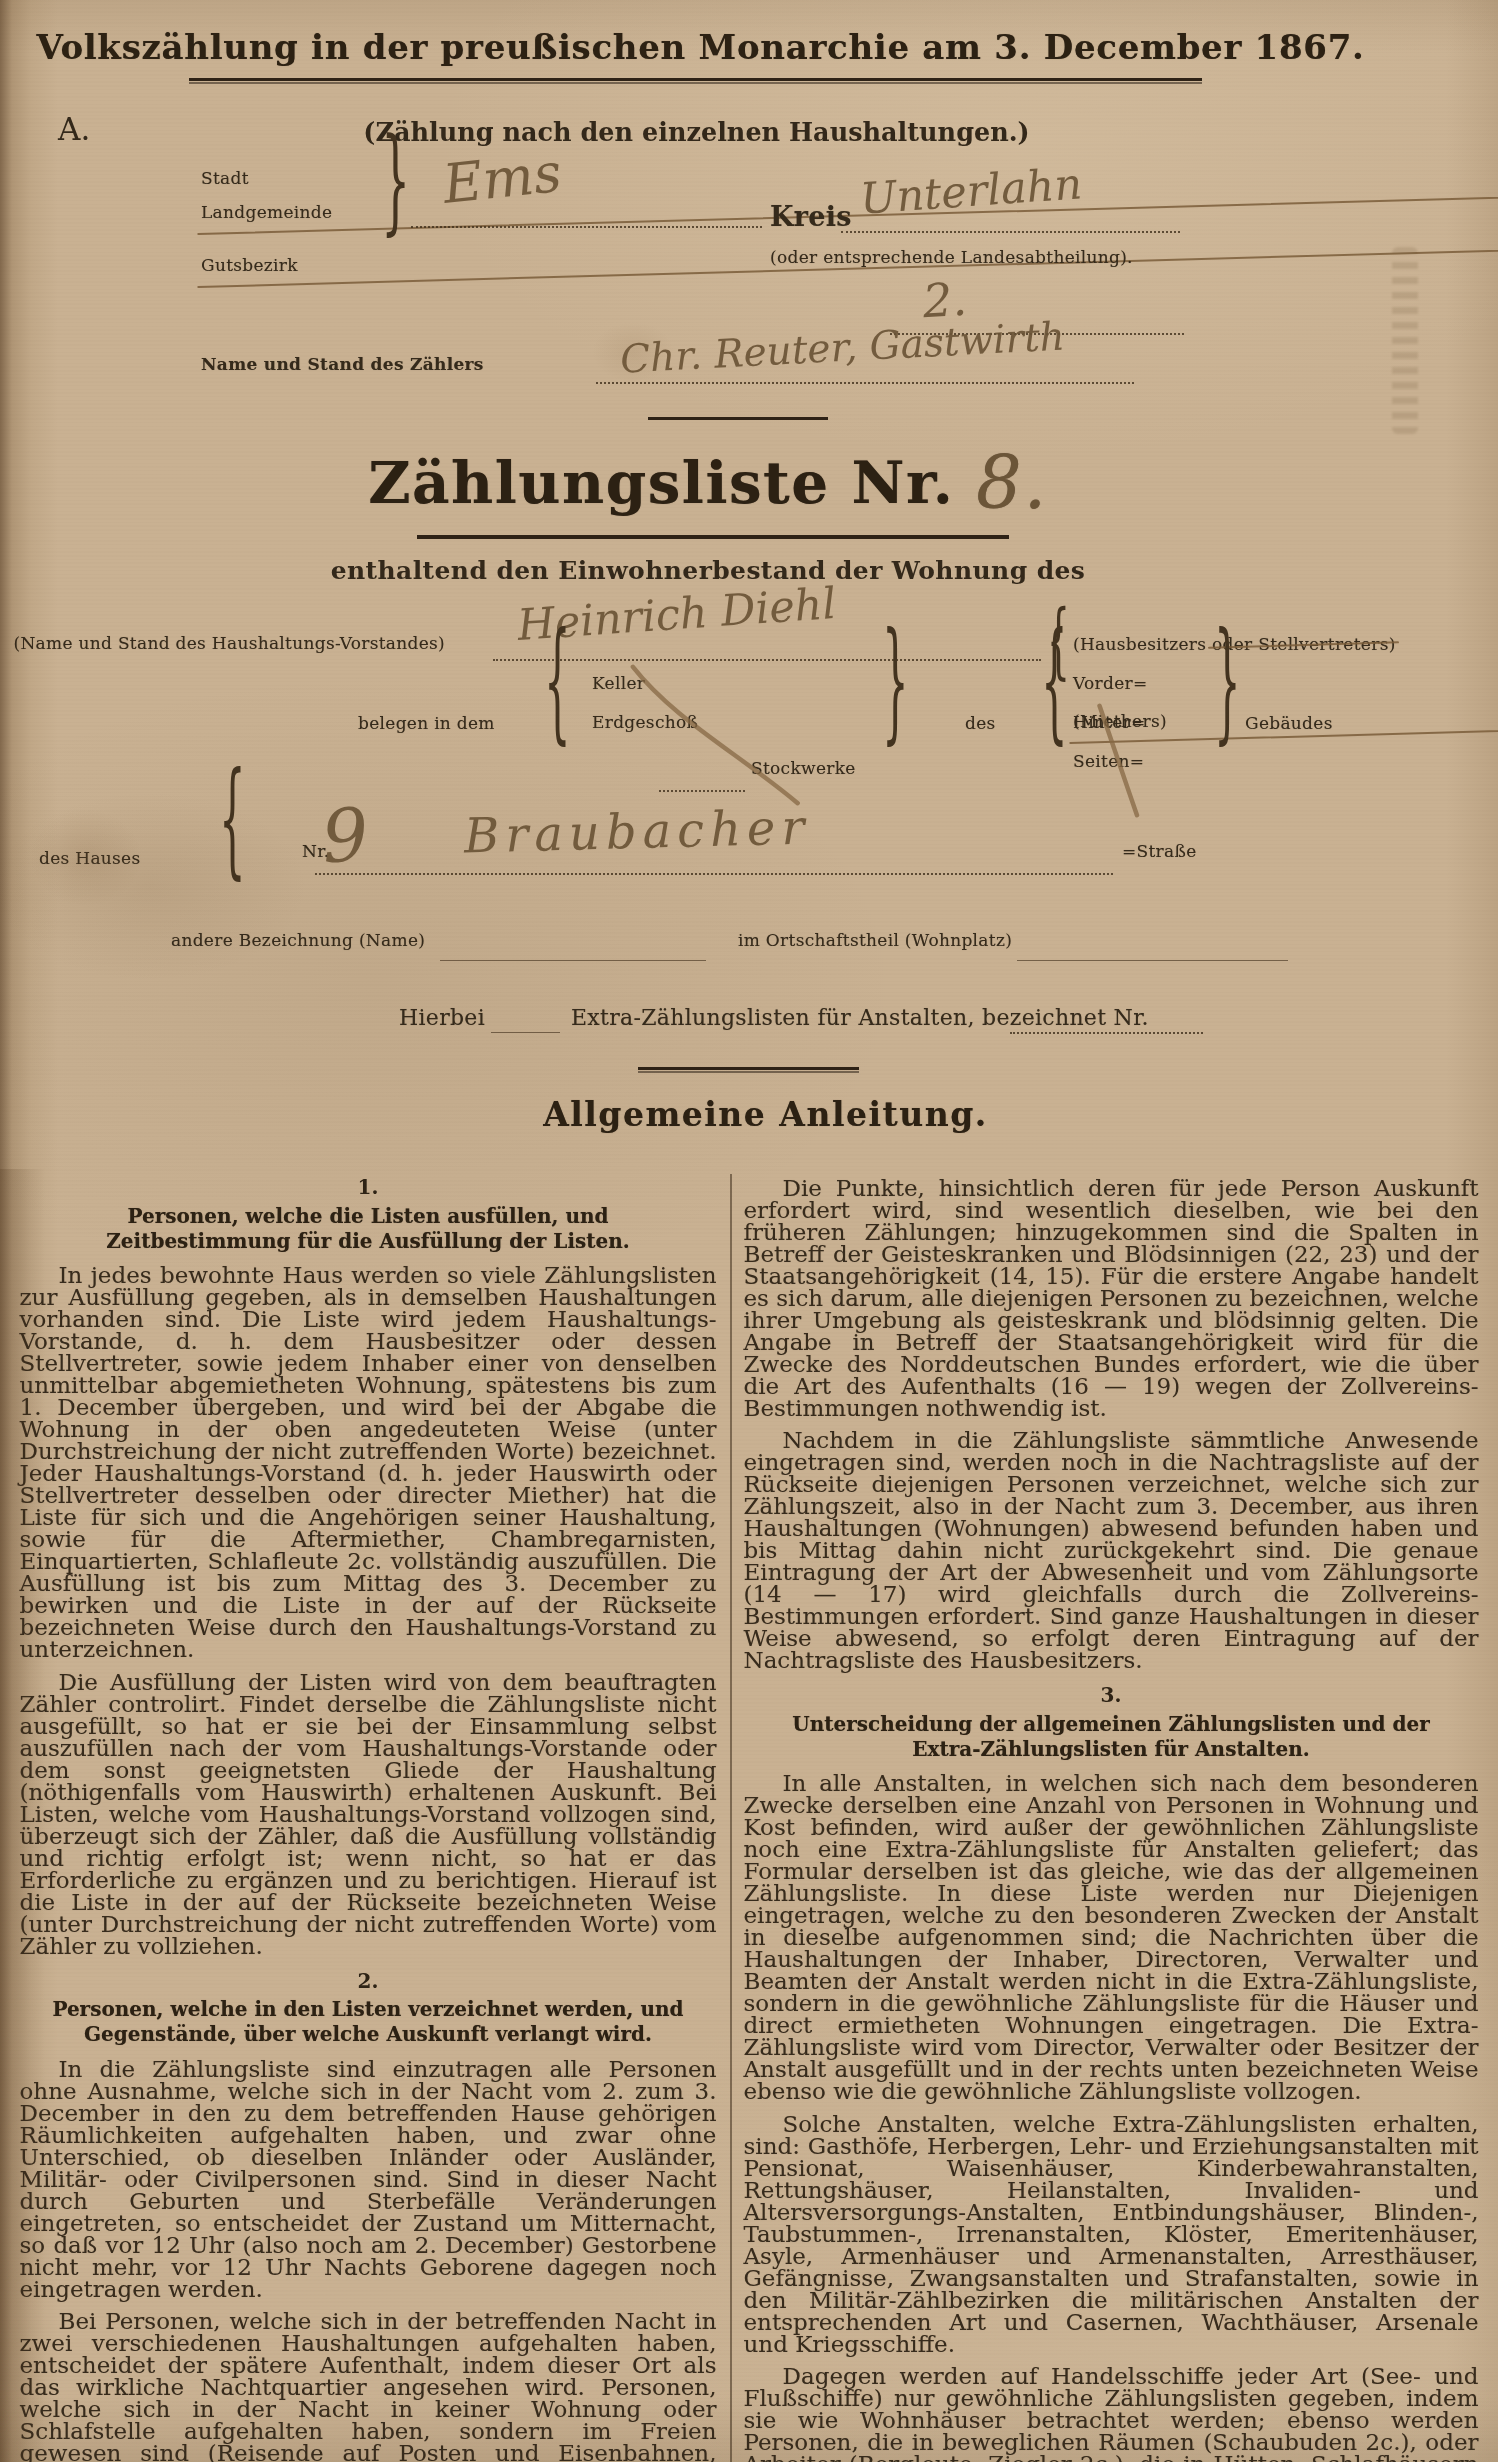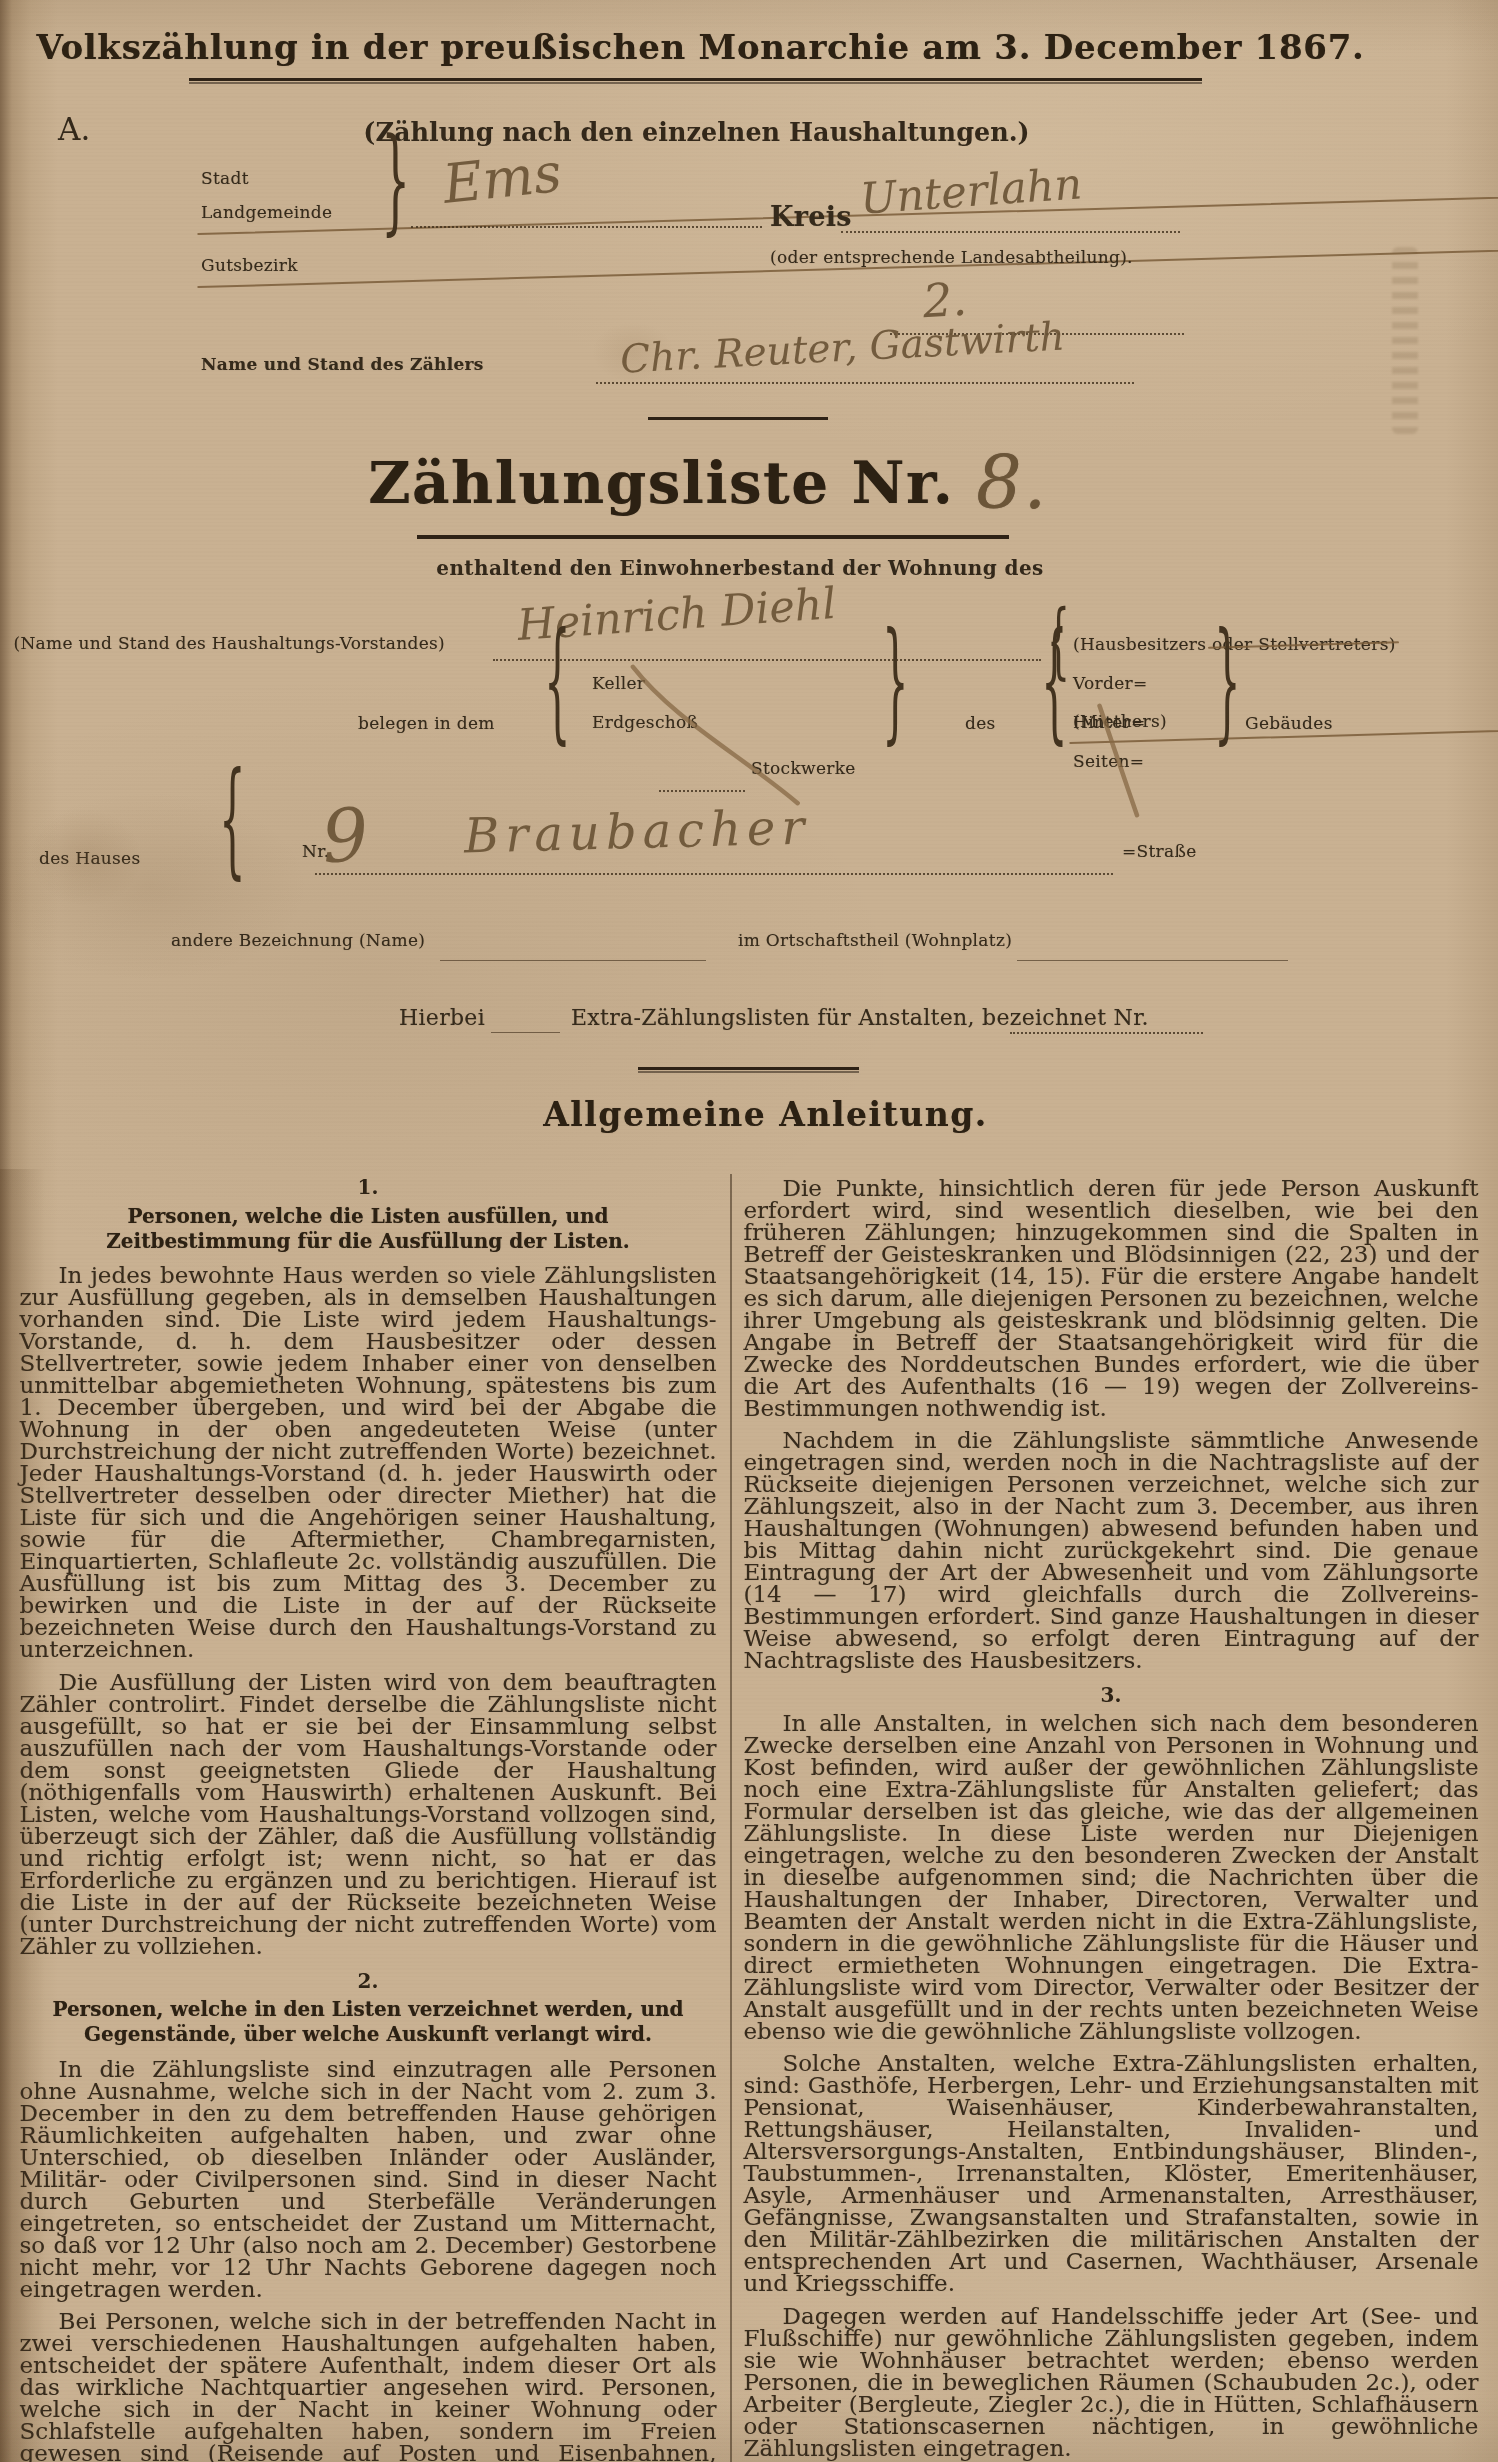--- a/index.html
+++ b/index.html
@@ -72,21 +72,21 @@
   <div class="abs lbl" style="top:354px;left:201px;font-weight:bold;">Name und Stand des Zählers</div>
   <div class="abs ink" style="top:325px;left:620px;font-size:39px;transform:rotate(-3deg);">Chr. Reuter, Gastwirth</div>
   <div class="abs dotline" style="top:382px;left:596px;width:538px;"></div>
 
   <div class="abs rule" style="top:417px;left:648px;width:180px;height:3px;"></div>
 
   <div class="abs center" style="top:436px;left:0;width:1416px;font-size:58px;font-weight:bold;color:#2c2113;letter-spacing:1.5px;text-shadow:0 0 0.7px rgba(40,28,15,0.5);"><span>Zählungsliste Nr.</span>
     <span class="ink" style="font-size:72px;font-weight:normal;position:relative;top:4.5px;">8.</span></div>
   <div class="abs rule" style="top:535px;left:417px;width:592px;height:3.7px;"></div>
 
-  <div class="abs center bold" style="top:556px;left:0;width:1416px;font-size:20px;letter-spacing:0.4px;margin-left:32px;">enthaltend den Einwohnerbestand der Wohnung des</div>
+  <div class="abs center bold" style="top:556px;left:0;width:1416px;font-size:25px;letter-spacing:0.4px;">enthaltend den Einwohnerbestand der Wohnung des</div>
 
   <div class="abs lbl" style="top:633px;left:13.5px;">(Name und Stand des Haushaltungs-Vorstandes)</div>
   <div class="abs ink" style="top:589px;left:517px;font-size:43px;transform:rotate(-4deg);">Heinrich Diehl</div>
   <div class="abs dotline" style="top:659px;left:493px;width:548px;"></div>
 
   <div class="abs brace" style="top:623px;left:1047px;font-size:36px;transform:scaleY(2.3);">{</div>
   <div class="abs lbl" style="top:634px;left:1073px;white-space:nowrap;"><span>(Hausbesitzers </span><span class="strike-ink">oder Stellvertreters)</span></div>
   <div class="abs lbl strike-ink" style="top:671px;left:1073px;">(Miethers)</div>
 
   <div class="abs lbl" style="top:713px;left:358px;">belegen in dem</div>
@@ -135,20 +135,21 @@
       <div class="sec-num">2.</div>
       <div class="sec-head" style="padding:0 30px;">Personen, welche in den Listen verzeichnet werden, und Gegenstände, über welche Auskunft verlangt wird.</div>
       <p>In die Zählungsliste sind einzutragen alle Personen ohne Ausnahme, welche sich in der Nacht vom 2. zum 3. December in den zu dem betreffenden Hause gehörigen Räumlichkeiten aufgehalten haben, und zwar ohne Unterschied, ob dieselben Inländer oder Ausländer, Militär- oder Civilpersonen sind. Sind in dieser Nacht durch Geburten und Sterbefälle Veränderungen eingetreten, so entscheidet der Zustand um Mitternacht, so daß vor 12 Uhr (also noch am 2. December) Gestorbene nicht mehr, vor 12 Uhr Nachts Geborene dagegen noch eingetragen werden.</p>
       <p>Bei Personen, welche sich in der betreffenden Nacht in zwei verschiedenen Haushaltungen aufgehalten haben, entscheidet der spätere Aufenthalt, indem dieser Ort als das wirkliche Nachtquartier angesehen wird. Personen, welche sich in der Nacht in keiner Wohnung oder Schlafstelle aufgehalten haben, sondern im Freien gewesen sind (Reisende auf Posten und Eisenbahnen, Nachtwächter und die Nacht durch beschäftigte Arbeiter) und erst Morgens in eine Wohnung oder Schlafstelle gekommen sind, werden in die Zählungsliste derjenigen Haushaltung eingetragen, in welcher sie am Morgen oder Vormittag des 3. December angelangt sind.</p>
     </div>
     <div class="vdiv"></div>
     <div class="col-text" style="flex:1;">
       <p style="margin-top:7.5px;">Die Punkte, hinsichtlich deren für jede Person Auskunft erfordert wird, sind wesentlich dieselben, wie bei den früheren Zählungen; hinzugekommen sind die Spalten in Betreff der Geisteskranken und Blödsinnigen (22, 23) und der Staatsangehörigkeit (14, 15). Für die erstere Angabe handelt es sich darum, alle diejenigen Personen zu bezeichnen, welche ihrer Umgebung als geisteskrank und blödsinnig gelten. Die Angabe in Betreff der Staatsangehörigkeit wird für die Zwecke des Norddeutschen Bundes erfordert, wie die über die Art des Aufenthalts (16 — 19) wegen der Zollvereins-Bestimmungen nothwendig ist.</p>
       <p>Nachdem in die Zählungsliste sämmtliche Anwesende eingetragen sind, werden noch in die Nachtragsliste auf der Rückseite diejenigen Personen verzeichnet, welche sich zur Zählungszeit, also in der Nacht zum 3. December, aus ihren Haushaltungen (Wohnungen) abwesend befunden haben und bis Mittag dahin nicht zurückgekehrt sind. Die genaue Eintragung der Art der Abwesenheit und vom Zählungsorte (14 — 17) wird gleichfalls durch die Zollvereins-Bestimmungen erfordert. Sind ganze Haushaltungen in dieser Weise abwesend, so erfolgt deren Eintragung auf der Nachtragsliste des Hausbesitzers.</p>
       <div class="sec-num">3.</div>
+      <div class="sec-head" style="padding:0 22.5px;">Unterscheidung der allgemeinen Zählungslisten und der Extra-Zählungslisten für Anstalten.</div>
       <p>In alle Anstalten, in welchen sich nach dem besonderen Zwecke derselben eine Anzahl von Personen in Wohnung und Kost befinden, wird außer der gewöhnlichen Zählungsliste noch eine Extra-Zählungsliste für Anstalten geliefert; das Formular derselben ist das gleiche, wie das der allgemeinen Zählungsliste. In diese Liste werden nur Diejenigen eingetragen, welche zu den besonderen Zwecken der Anstalt in dieselbe aufgenommen sind; die Nachrichten über die Haushaltungen der Inhaber, Directoren, Verwalter und Beamten der Anstalt werden nicht in die Extra-Zählungsliste, sondern in die gewöhnliche Zählungsliste für die Häuser und direct ermietheten Wohnungen eingetragen. Die Extra-Zählungsliste wird vom Director, Verwalter oder Besitzer der Anstalt ausgefüllt und in der rechts unten bezeichneten Weise ebenso wie die gewöhnliche Zählungsliste vollzogen.</p>
       <p>Solche Anstalten, welche Extra-Zählungslisten erhalten, sind: Gasthöfe, Herbergen, Lehr- und Erziehungsanstalten mit Pensionat, Waisenhäuser, Kinderbewahranstalten, Rettungshäuser, Heilanstalten, Invaliden- und Altersversorgungs-Anstalten, Entbindungshäuser, Blinden-, Taubstummen-, Irrenanstalten, Klöster, Emeritenhäuser, Asyle, Armenhäuser und Armenanstalten, Arresthäuser, Gefängnisse, Zwangsanstalten und Strafanstalten, sowie in den Militär-Zählbezirken die militärischen Anstalten der entsprechenden Art und Casernen, Wachthäuser, Arsenale und Kriegsschiffe.</p>
       <p>Dagegen werden auf Handelsschiffe jeder Art (See- und Flußschiffe) nur gewöhnliche Zählungslisten gegeben, indem sie wie Wohnhäuser betrachtet werden; ebenso werden Personen, die in beweglichen Räumen (Schaubuden 2c.), oder Arbeiter (Bergleute, Ziegler 2c.), die in Hütten, Schlafhäusern oder Stationscasernen nächtigen, in gewöhnliche Zählungslisten eingetragen.</p>
     </div>
   </div>
 
   <svg class="abs" style="top:0;left:0;pointer-events:none;" width="1498" height="1124" viewBox="0 0 2000 1500">
     <path d="M 845 890 C 900 960, 985 1005, 1065 1072" stroke="rgba(134,104,68,0.75)" stroke-width="6" fill="none" stroke-linecap="round"></path>
     <path d="M 1468 942 C 1488 1000, 1502 1042, 1518 1088" stroke="rgba(134,104,68,0.75)" stroke-width="6" fill="none" stroke-linecap="round"></path>
   </svg>

